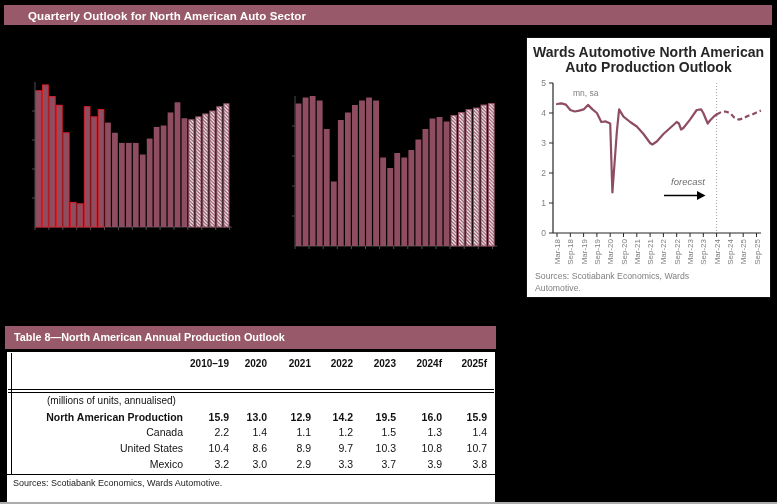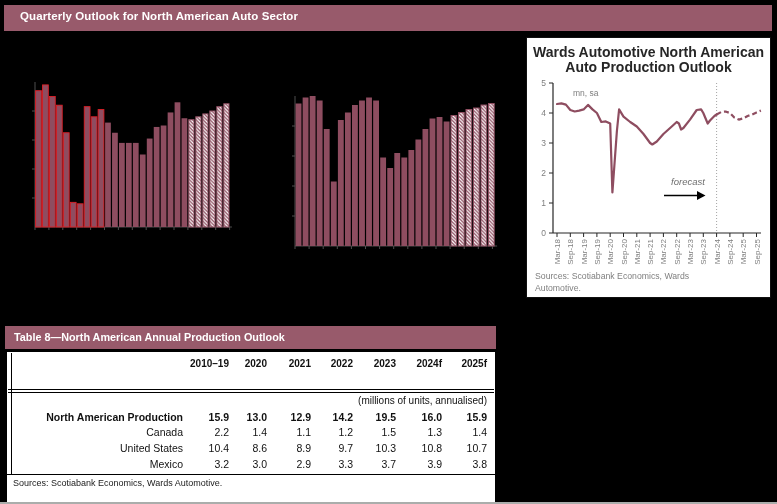--- a/index.html
+++ b/index.html
@@ -1,22 +1,22 @@
 <!DOCTYPE html>
 <html><head>
 <meta charset="utf-8">
 <style>
   html,body{margin:0;padding:0;background:#000;}
   .page{position:relative;width:777px;height:504px;background:#000;overflow:hidden;
         font-family:"Liberation Sans","DejaVu Sans",sans-serif;}
   .page-bottom-edge{position:absolute;left:0;right:0;bottom:0;height:2px;background:#aaadab;}
 
-  .hdr-bar{position:absolute;left:4px;top:5px;width:768px;height:26px;
+  .hdr-bar{position:absolute;left:4px;top:5px;width:768px;height:20px;
            color:#fff;font-weight:bold;font-size:11.5px;line-height:23px;
-           padding-left:16px;box-sizing:border-box;letter-spacing:.1px;}
+           padding-left:24px;box-sizing:border-box;letter-spacing:.1px;}
 
   .bar-svg{position:absolute;}
 
   
   .panel{position:absolute;left:526px;top:37px;width:245px;height:261px;background:#fff;
          border:1px solid #101010;box-sizing:border-box;}
   .panel-title{position:absolute;left:0;top:7px;width:100%;text-align:center;
                font-size:14px;font-weight:600;color:#262626;line-height:15px;}
   .unit-label{position:absolute;left:46px;top:50px;font-size:8.5px;color:#7f7f7f;}
   .forecast-label{position:absolute;left:118px;top:138px;width:86px;text-align:center;
@@ -35,21 +35,21 @@
   table{border-collapse:collapse;table-layout:fixed;}
   td{padding:0 1px 0 0;white-space:nowrap;overflow:hidden;}
   #t3-head{position:absolute;left:1px;top:4px;}
   #t3-head td{font-size:10px;font-weight:bold;text-align:right;height:15px;}
   #t3-body-tbl{position:absolute;left:1px;top:57px;}
   #t3-body-tbl td{font-size:10.5px;text-align:right;height:15.6px;}
   td.lbl{text-align:left;padding-left:13px;}
   tr.total td{font-weight:bold;}
   tr.total td.lbl{padding-left:21px;}
   #t3-head td.lbl{padding-left:5px;}
-  .units-note{position:absolute;left:40px;top:43px;width:440px;text-align:right;font-size:10px;color:#111;}
+  .units-note{position:absolute;left:40px;top:43px;width:440px;text-align:left;font-size:10px;color:#111;}
   .tbl-sources{position:absolute;left:6px;top:126px;font-size:9px;color:#1a1a1a;}
 </style>
 </head>
 <body>
 
 <div class="page">
 
   <svg width="0" height="0" style="position:absolute" aria-hidden="true">
     <defs>
       <pattern id="hatch" width="3.5" height="3.5" patternUnits="userSpaceOnUse">

